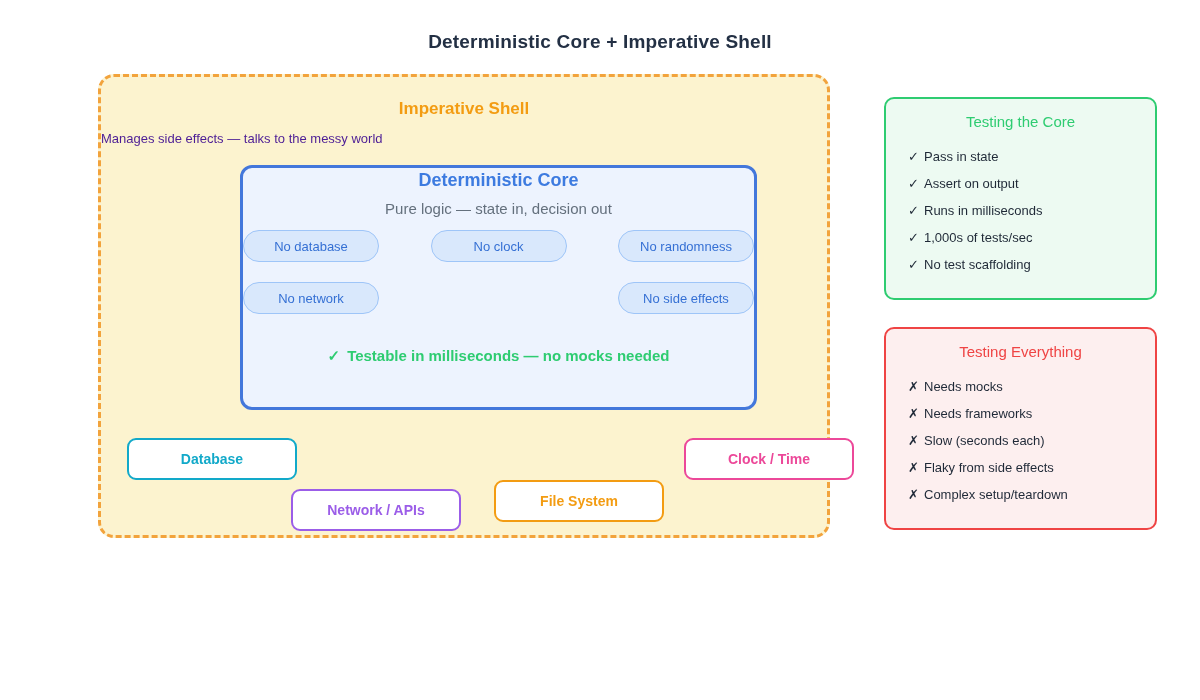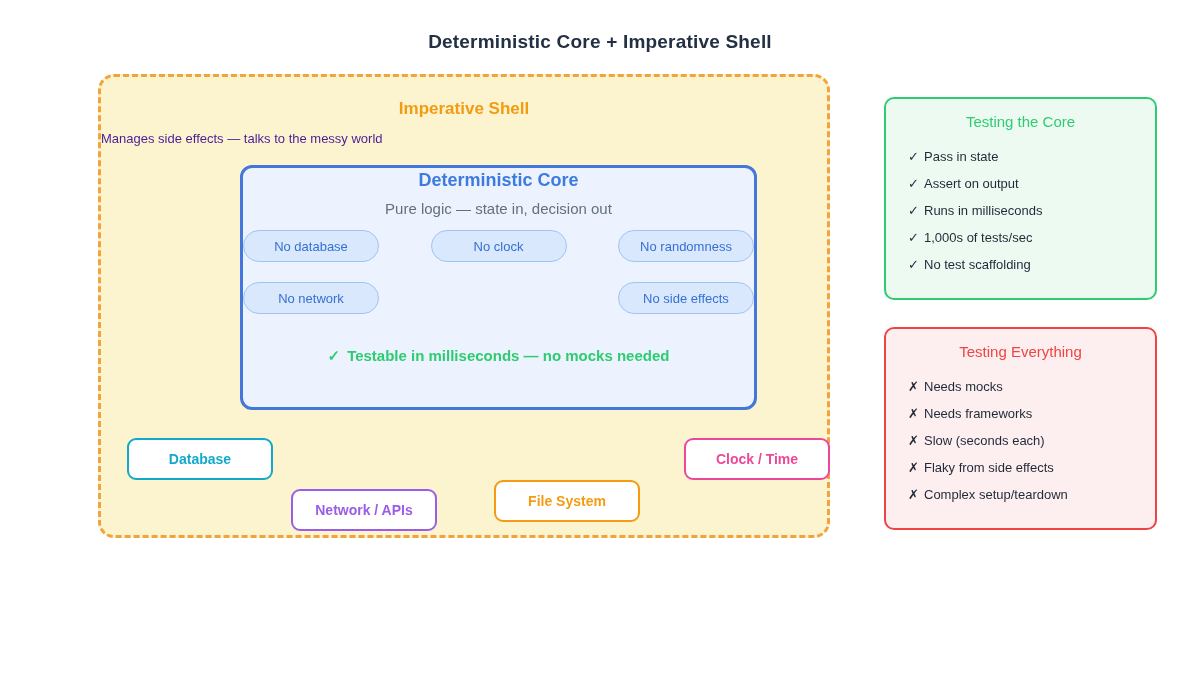--- a/index.html
+++ b/index.html
@@ -88,21 +88,21 @@
     margin-top: 33px;
     font-size: 15px;
     font-weight: bold;
     color: #2ECC71;
   }
   .core-benefit .mark { margin-right: 7px; }
 
   
   .effect {
     position: absolute;
-    width: 146px; height: 42px;
+    width: 170px; height: 42px;
     display: flex;
     align-items: center;
     justify-content: center;
     background: #FFFFFF;
     border: 2px solid;
     border-radius: 9px;
     font-size: 14px;
     font-weight: bold;
   }
   .effect-database   { left: 26px;  top: 361px; }

